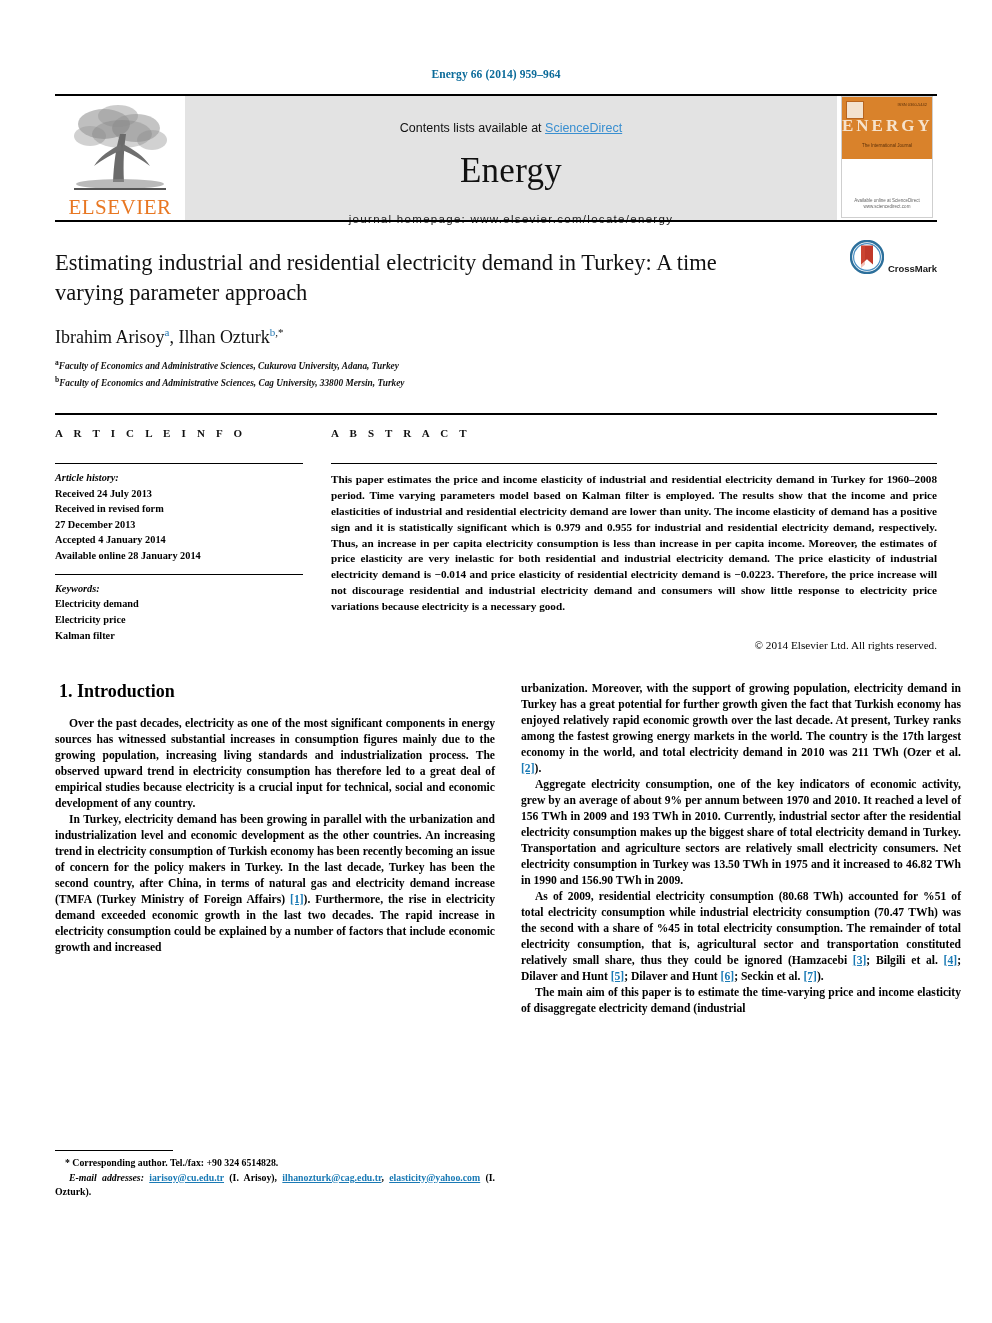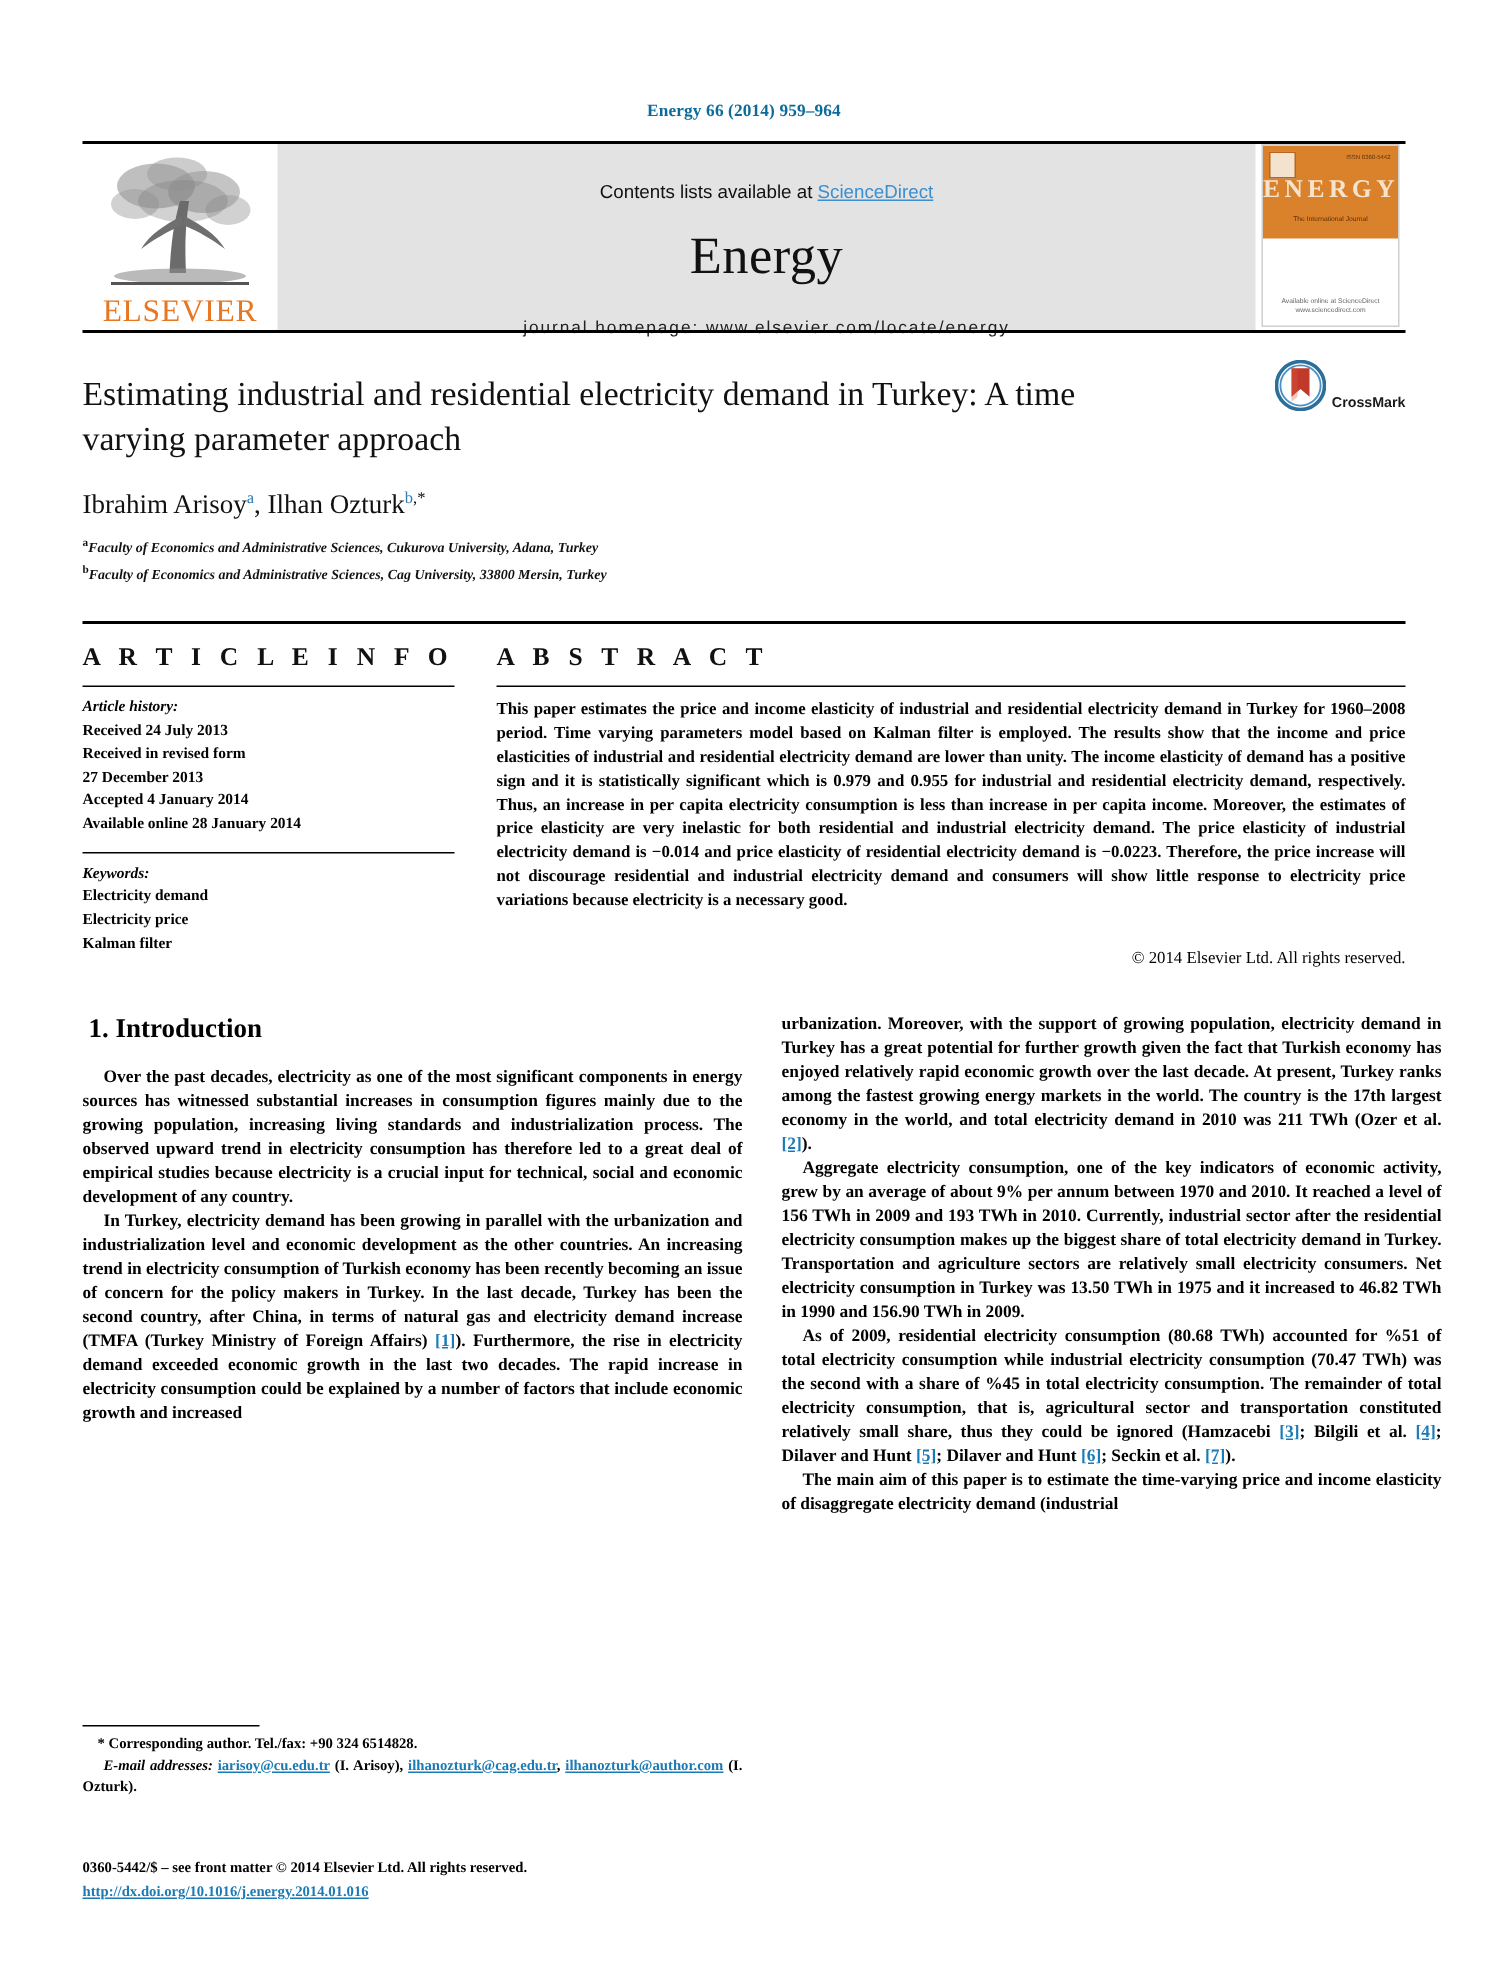--- a/index.html
+++ b/index.html
@@ -195,25 +195,25 @@
     margin: 22px 55px 0 55px;
     border-top: 2.5px solid #000;
     padding-top: 12px;
     display: flex;
     gap: 28px;
   }
   .col-info { width: 248px; flex: 0 0 248px; }
   .col-abs  { flex: 1 1 auto; }
   .sec-head {
     font-family: "Liberation Serif", serif;
-    font-size: 17px;
+    font-size: 11px;
     font-weight: bold;
     letter-spacing: 4.2px;
     color: #111;
-    margin-bottom: 9px;
+    margin-bottom: 24px;
   }
   .rule { border-top: 1.2px solid #000; }
   .info-body { font-size: 10.3px; line-height: 1.52; padding-top: 6px; }
   .info-body .lbl { font-style: italic; font-weight: bold; }
   .info-body .blk { font-weight: bold; }
   .kw-gap { height: 10px; }
   .kw-rule { border-top: 1.2px solid #000; margin-bottom: 6px; }
   .abstract-body {
     font-size: 11.2px;
     line-height: 1.42;
@@ -405,23 +405,19 @@
   <div class="footnote-area">
     <div class="fn-rule"></div>
     <div class="fn">
       <span style="padding-left:10px">* Corresponding author. Tel./fax: +90 324 6514828.</span>
     </div>
     <div class="fn">
       <span style="padding-left:14px" class="em">E-mail addresses:</span>
       <a class="link" href="#">iarisoy@cu.edu.tr</a>
       <span>(I. Arisoy)</span>,
       <a class="link" href="#">ilhanozturk@cag.edu.tr</a>,
-      <a class="link" href="#">ilhanozturk@author.com</a>
+      <a class="link" href="#">elasticity@yahoo.com</a>
       <span>(I. Ozturk)</span>.
     </div>
   </div>
 
-  <div class="imprint">
-    <div>0360-5442/$ – see front matter © 2014 Elsevier Ltd. All rights reserved.</div>
-    <a class="link" href="#">http://dx.doi.org/10.1016/j.energy.2014.01.016</a>
-  </div>
 
 </div>
 
 </body></html>

